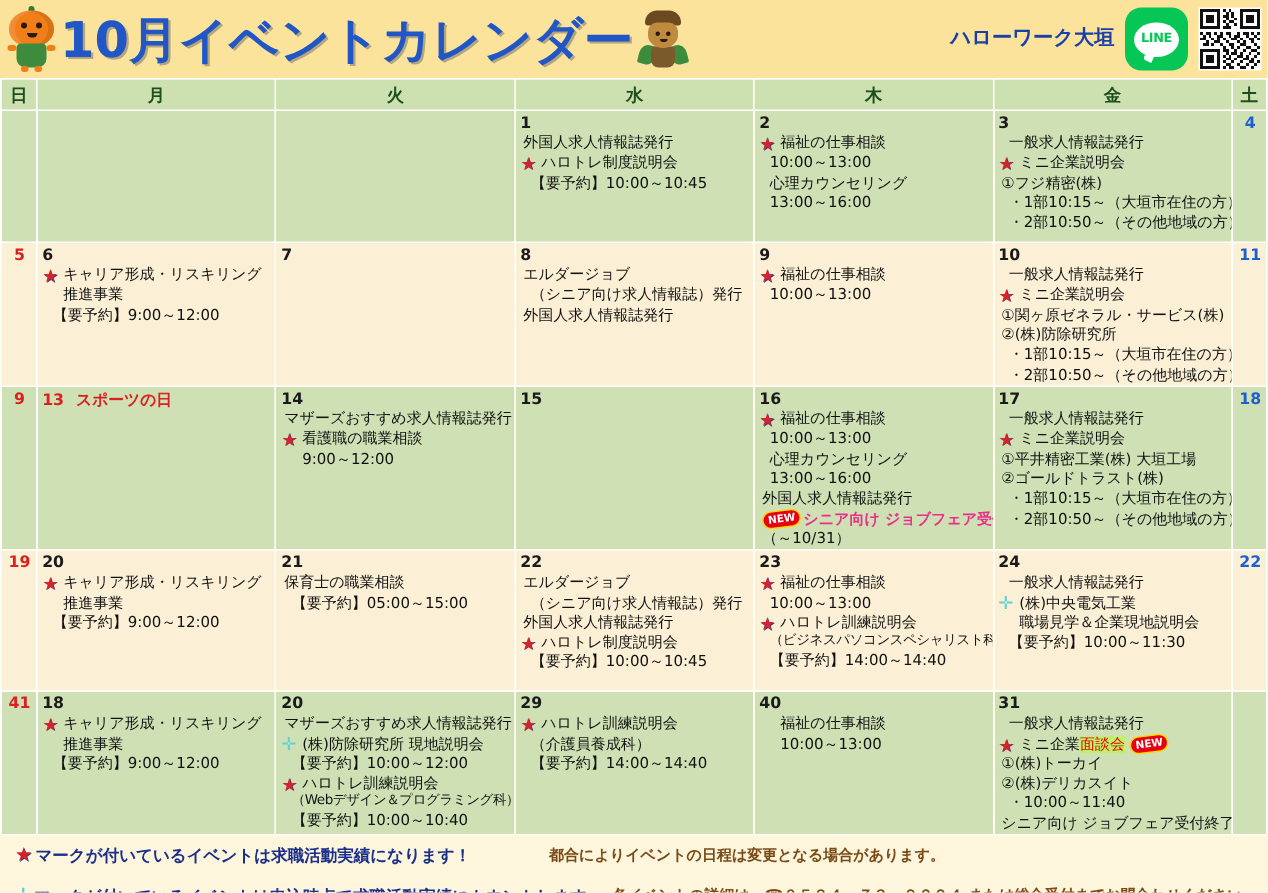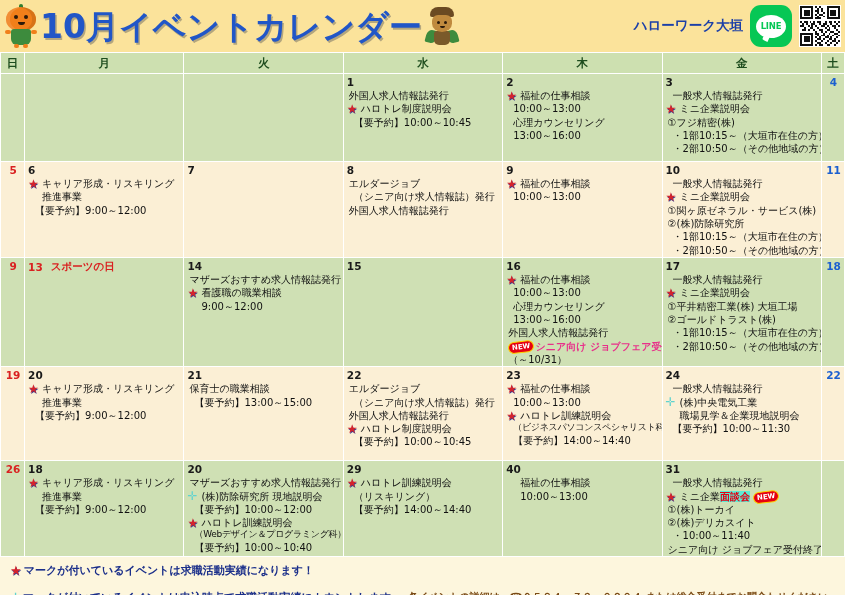--- a/index.html
+++ b/index.html
@@ -166,21 +166,21 @@
   .newbadge {
     display: inline-block;
     background: #e50012; color: #fff;
     font-size: 7px; font-weight: 700;
     padding: 0px 3px; border-radius: 7px;
     line-height: 10px; vertical-align: middle;
     transform: rotate(-7deg);
     border: 1px solid #ffd400;
     margin-right: 1px;
   }
-  .hl-yellow { background: #5eead4; color: #e50012; font-weight: 700; }
+  .hl-yellow { background: #bef264; color: #e50012; font-weight: 400; }
 
   
   .footer {
     position: relative;
     height: 61px;
     background: #fdf6dd;
     padding: 6px 6px 0 10px;
   }
   .foot-row { display: flex; align-items: flex-start; }
   .foot-row + .foot-row { margin-top: 12px; }
@@ -507,21 +507,21 @@
           <div class="ev-list">
             <div class="ev marked"><span class="mk-star">★</span><span>キャリア形成・リスキリング</span></div>
             <div class="ev ind2">推進事業</div>
             <div class="ev ind1">【要予約】9:00～12:00</div>
           </div>
         </td>
         <td>
           <div class="daynum">21</div>
           <div class="ev-list">
             <div class="ev ind0">保育士の職業相談</div>
-            <div class="ev ind1">【要予約】13:00～15:00</div>
+            <div class="ev ind1">【要予約】05:00～15:00</div>
           </div>
         </td>
         <td>
           <div class="daynum">22</div>
           <div class="ev-list">
             <div class="ev ind0">エルダージョブ</div>
             <div class="ev ind1">（シニア向け求人情報誌）発行</div>
             <div class="ev ind0">外国人求人情報誌発行</div>
             <div class="ev marked"><span class="mk-star">★</span><span>ハロトレ制度説明会</span></div>
             <div class="ev ind1">【要予約】10:00～10:45</div>
@@ -546,21 +546,21 @@
             <div class="ev ind1">【要予約】10:00～11:30</div>
           </div>
         </td>
         <td class="sat">
           <div class="daynum">22</div>
         </td>
       </tr>
 
       <tr class="row-green">
         <td class="sun">
-          <div class="daynum">26</div>
+          <div class="daynum">41</div>
         </td>
         <td>
           <div class="daynum">18</div>
           <div class="ev-list">
             <div class="ev marked"><span class="mk-star">★</span><span>キャリア形成・リスキリング</span></div>
             <div class="ev ind2">推進事業</div>
             <div class="ev ind1">【要予約】9:00～12:00</div>
           </div>
         </td>
         <td>
@@ -571,21 +571,21 @@
             <div class="ev ind1">【要予約】10:00～12:00</div>
             <div class="ev marked"><span class="mk-star">★</span><span>ハロトレ訓練説明会</span></div>
             <div class="ev ind1 narrow">（Webデザイン＆プログラミング科）</div>
             <div class="ev ind1">【要予約】10:00～10:40</div>
           </div>
         </td>
         <td>
           <div class="daynum">29</div>
           <div class="ev-list">
             <div class="ev marked"><span class="mk-star">★</span><span>ハロトレ訓練説明会</span></div>
-            <div class="ev ind1">（リスキリング）</div>
+            <div class="ev ind1">（介護員養成科）</div>
             <div class="ev ind1">【要予約】14:00～14:40</div>
           </div>
         </td>
         <td>
           <div class="daynum">40</div>
           <div class="ev-list">
             <div class="ev ind2">福祉の仕事相談</div>
             <div class="ev ind2">10:00～13:00</div>
           </div>
         </td>
@@ -607,20 +607,21 @@
 
     </tbody>
   </table>
 
   <div class="footer">
     <div class="foot-row">
       <div class="foot-left">
         <span class="fstar">★</span>
           <span>マークが付いているイベントは求職活動実績になります！</span>
       </div>
+      <div class="foot-right fr1">都合によりイベントの日程は変更となる場合があります。</div>
     </div>
     <div class="foot-row">
       <div class="foot-left">
         <span class="fcross">✛</span>
           <span>マークが付いているイベントは</span>
           <u>申込時点</u>
           <span>で求職活動実績にカウントします。</span>
       </div>
       <div class="foot-right fr2">各イベントの詳細は、☎０５８４－７３－９２９４ または総合受付までお問合わせください。</div>
     </div>

